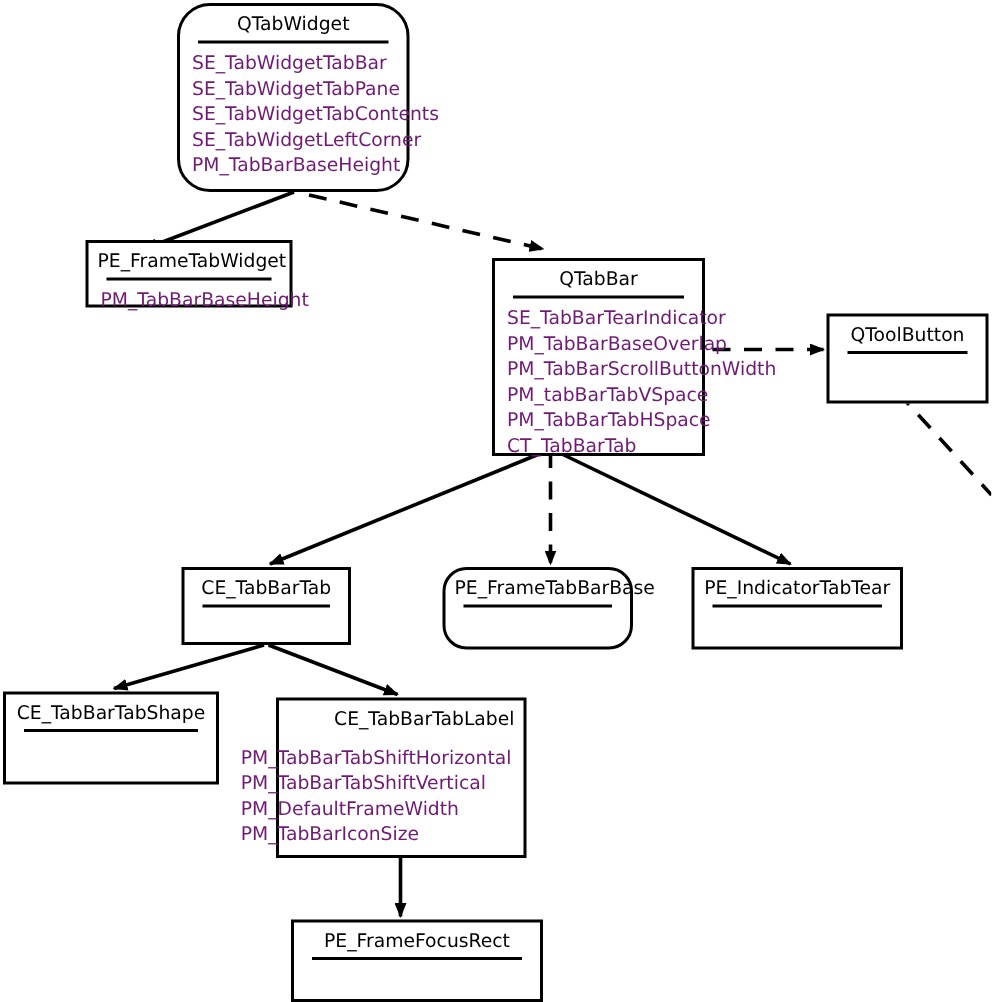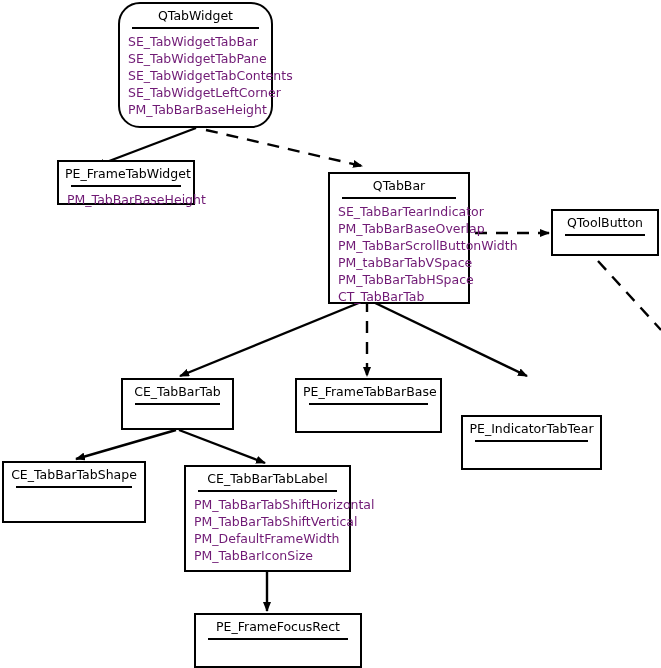--- a/index.html
+++ b/index.html
@@ -113,45 +113,45 @@
         <div class="title-rule" style="border-top-color: rgb(0, 0, 0);"></div>
         <div class="node-members">
           <div class="member">SE_TabBarTearIndicator</div>
           <div class="member">PM_TabBarBaseOverlap</div>
           <div class="member">PM_TabBarScrollButtonWidth</div>
           <div class="member">PM_tabBarTabVSpace</div>
           <div class="member">PM_TabBarTabHSpace</div>
           <div class="member">CT_TabBarTab</div>
         </div>
       </div>
-      <div class="node" style="left: 551px; top: 209px; width: 108px; height: 47px; border-color: rgb(0, 0, 0);">
+      <div class="node" style="left: 551px; top: 209px; width: 108px; height: 60px; border-color: rgb(0, 0, 0);">
         <div class="node-title">QToolButton</div>
         <div class="title-rule" style="border-top-color: rgb(0, 0, 0);"></div>
         <div class="node-members empty"></div>
       </div>
       <div class="node" style="left: 121px; top: 378px; width: 113px; height: 52px; border-color: rgb(0, 0, 0);">
         <div class="node-title">CE_TabBarTab</div>
         <div class="title-rule" style="border-top-color: rgb(0, 0, 0);"></div>
         <div class="node-members empty"></div>
       </div>
-      <div class="node" style="left: 295px; top: 378px; width: 147px; height: 55px; border-color: rgb(0, 0, 0);">
+      <div class="node" style="left: 295px; top: 378px; width: 127px; height: 55px; border-color: rgb(0, 0, 0); border-radius: 16px;">
         <div class="node-title">PE_FrameTabBarBase</div>
         <div class="title-rule" style="border-top-color: rgb(0, 0, 0);"></div>
         <div class="node-members empty"></div>
       </div>
-      <div class="node" style="left: 461px; top: 378px; width: 141px; height: 55px; border-color: rgb(0, 0, 0); margin-top: 37px;">
+      <div class="node" style="left: 461px; top: 378px; width: 141px; height: 55px; border-color: rgb(0, 0, 0);">
         <div class="node-title">PE_IndicatorTabTear</div>
         <div class="title-rule" style="border-top-color: rgb(0, 0, 0);"></div>
         <div class="node-members empty"></div>
       </div>
       <div class="node" style="left: 2px; top: 461px; width: 144px; height: 62px; border-color: rgb(0, 0, 0);">
         <div class="node-title">CE_TabBarTabShape</div>
         <div class="title-rule" style="border-top-color: rgb(0, 0, 0);"></div>
       </div>
-      <div class="node" style="left: 184px; top: 465px; width: 167px; height: 107px; border-color: rgb(0, 0, 0);">
+      <div class="node" style="left: 184px; top: 465px; width: 167px; height: 107px; border-color: rgb(0, 0, 0); align-items: flex-end;">
         <div class="node-title">CE_TabBarTabLabel</div>
         <div class="title-rule" style="border-top-color: rgb(0, 0, 0);"></div>
         <div class="node-members">
           <div class="member">PM_TabBarTabShiftHorizontal</div>
           <div class="member">PM_TabBarTabShiftVertical</div>
           <div class="member">PM_DefaultFrameWidth</div>
           <div class="member">PM_TabBarIconSize</div>
         </div>
       </div>
       <div class="node" style="left: 194px; top: 613px; width: 168px; height: 55px; border-color: rgb(0, 0, 0);">

